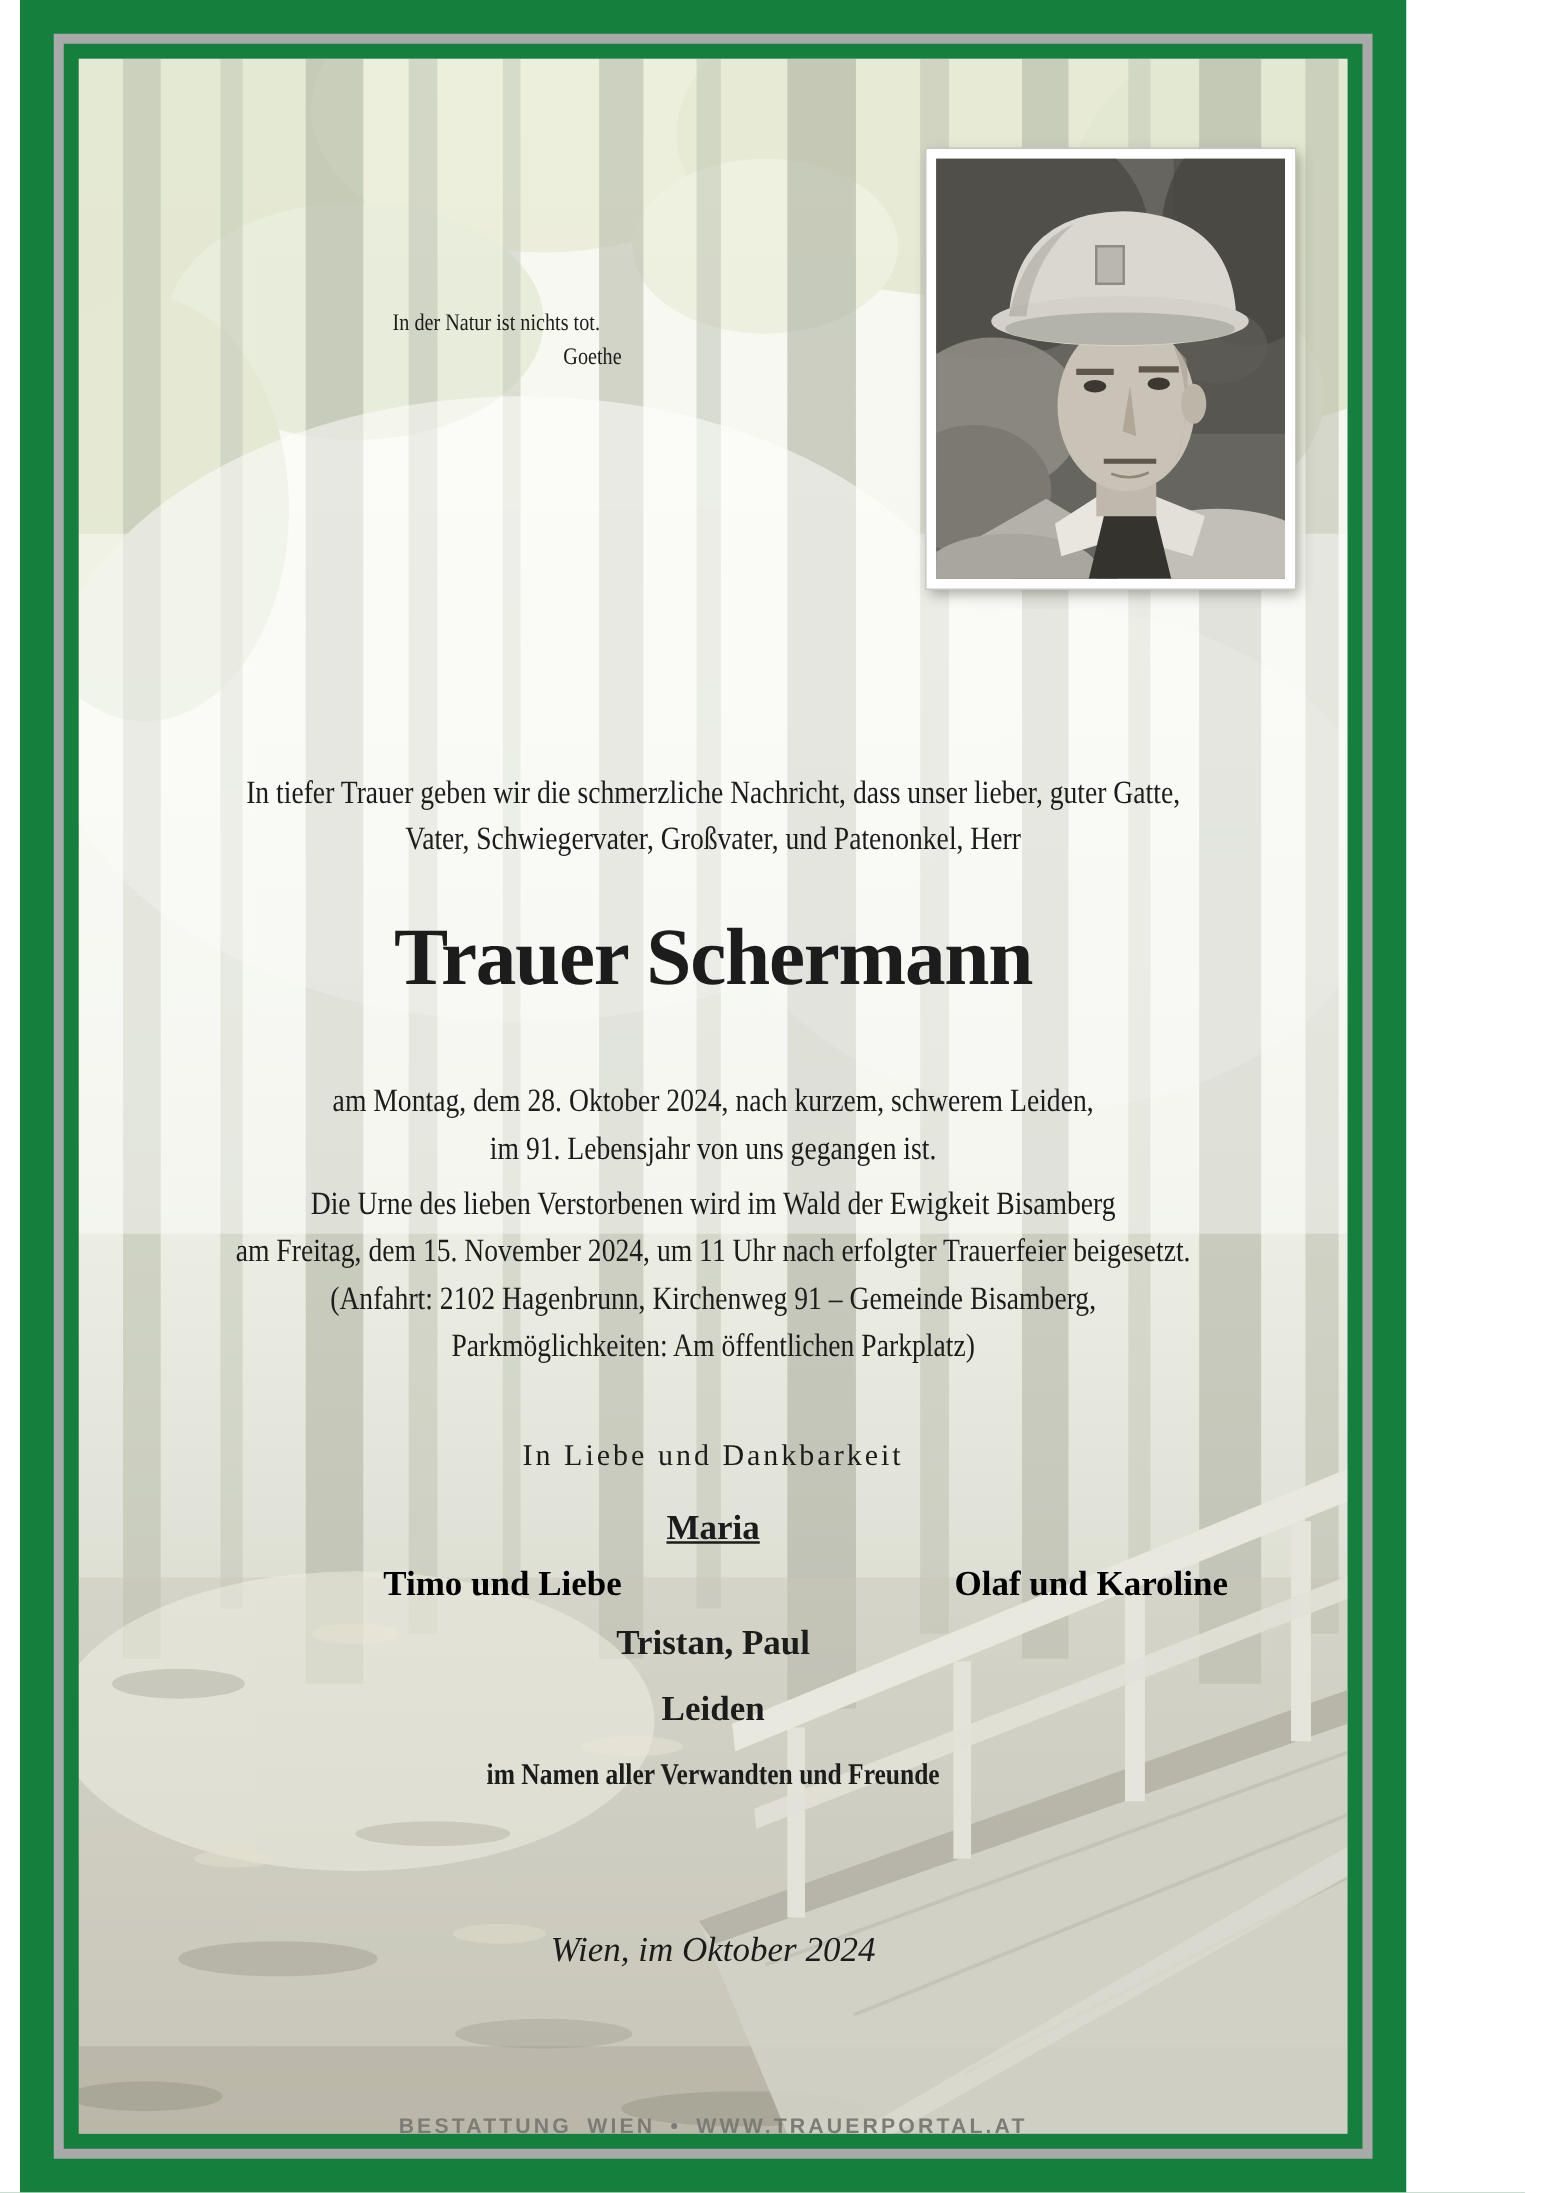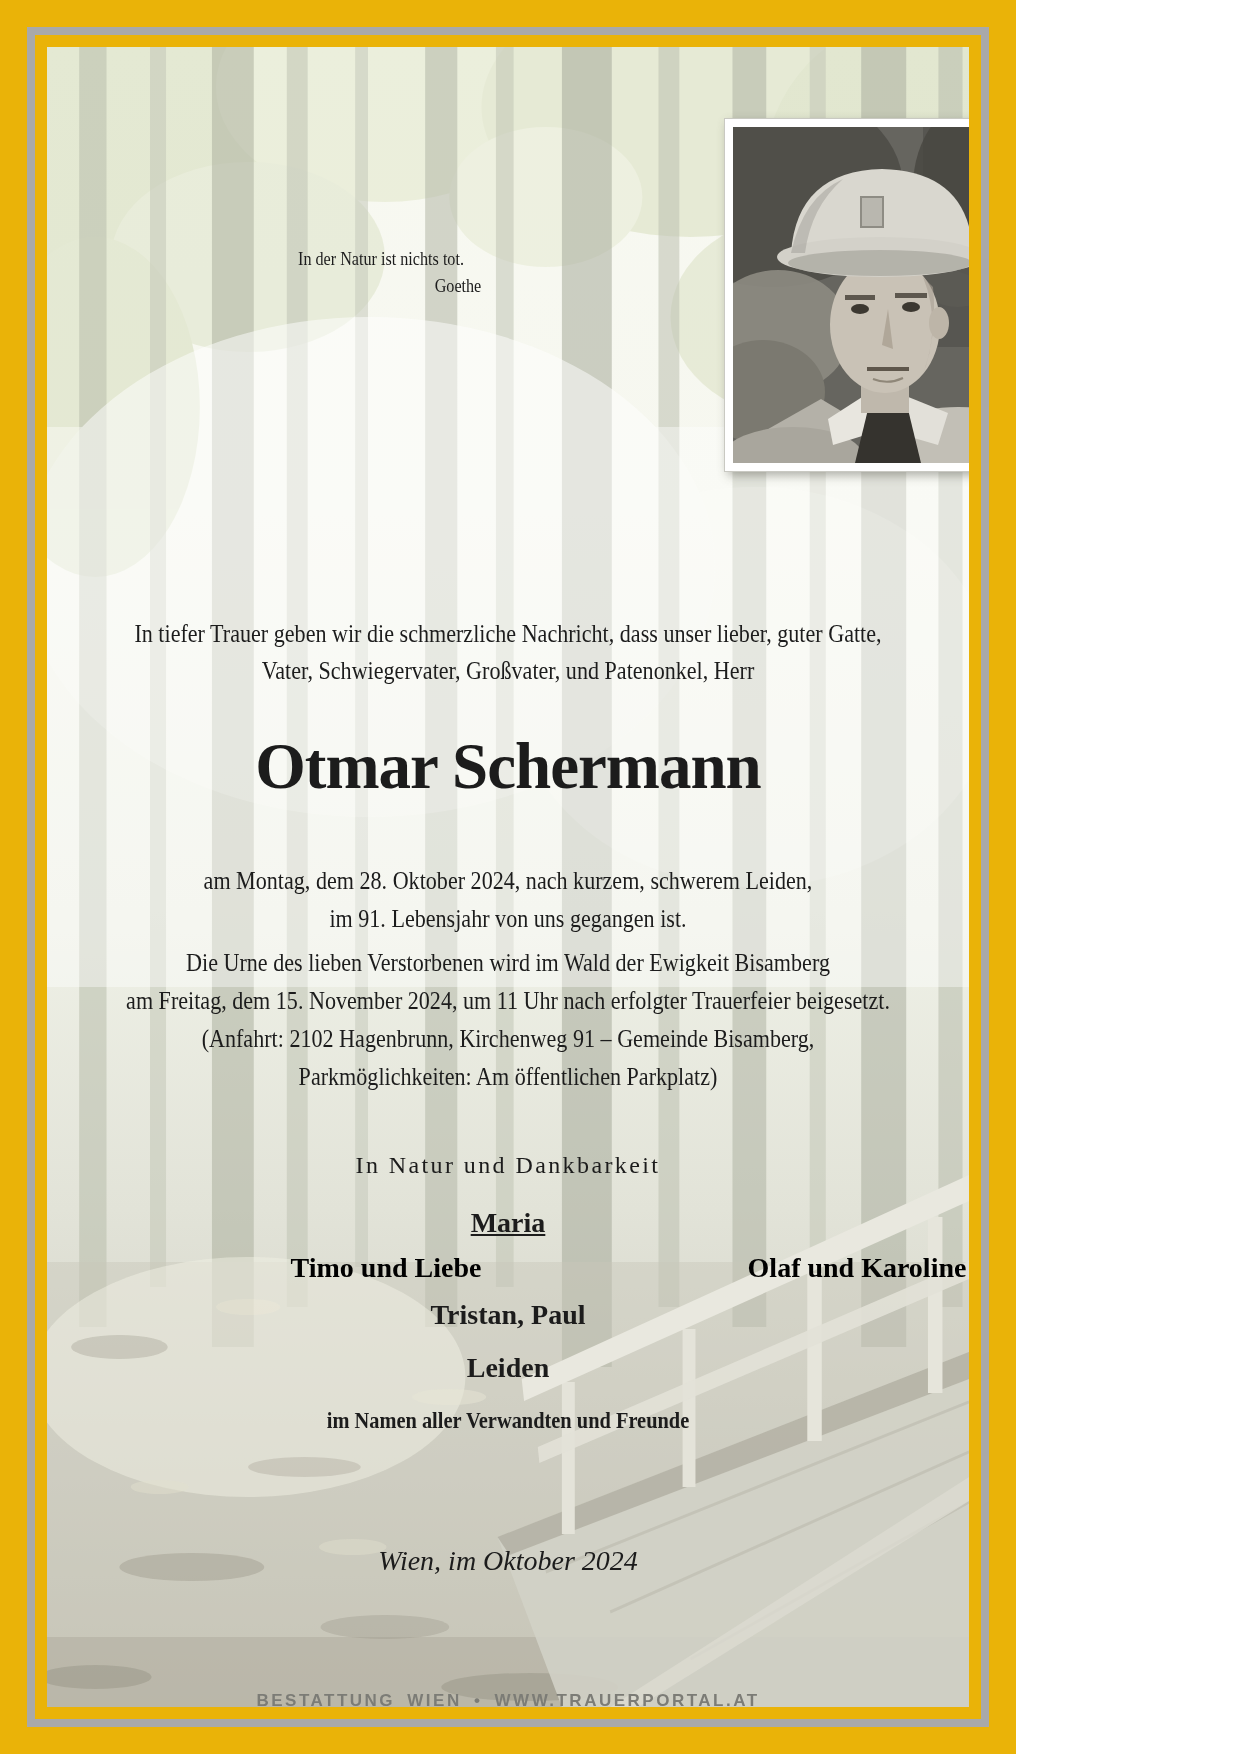--- a/index.html
+++ b/index.html
@@ -1,21 +1,22 @@
 <!DOCTYPE html>
 <html lang="de"><head>
 <meta charset="utf-8">
 <style>
   html,body{margin:0;padding:0;background:#ffffff;}
   .page{
     position:relative;
-    width:1016px;height:1754px;
-    background:#eab308;
+    width:1109px;height:1754px;
+    background:#15803d;
     font-family:"Liberation Serif", serif;
     overflow:hidden;
+    margin-left:16px;
   }
   .frame{
     position:absolute;inset:27px;
     border:8px solid #a9a9a9;
   }
   .content{
     position:absolute;inset:47px;
     overflow:hidden;
     background:linear-gradient(180deg,#f8f9f2 0%,#f6f7ef 28%,#eff1e7 52%,#e2e3d8 70%,#d4d4c9 84%,#c6c4b6 100%);
   }
@@ -173,35 +174,35 @@
         <rect x="128" y="70" width="22" height="30" fill="#b9b7af" stroke="#8e8c84" stroke-width="2"></rect>
         <path d="M58,126 Q70,70 110,52 Q78,80 72,126 Z" fill="#8a8880" opacity="0.35"></path>
       </svg>
     </div>
 
     <div class="txt intro condensed">
       <div>In tiefer Trauer geben wir die schmerzliche Nachricht, dass unser lieber, guter Gatte,</div>
       <div>Vater, Schwiegervater, Großvater, und Patenonkel, Herr</div>
     </div>
 
-    <div class="txt deceased">Otmar Schermann</div>
+    <div class="txt deceased">Trauer Schermann</div>
 
     <div class="txt death condensed">
       <div>am Montag, dem 28. Oktober 2024, nach kurzem, schwerem Leiden,</div>
       <div>im 91. Lebensjahr von uns gegangen ist.</div>
     </div>
 
     <div class="txt burial condensed">
       <div>Die Urne des lieben Verstorbenen wird im Wald der Ewigkeit Bisamberg</div>
       <div>am Freitag, dem 15. November 2024, um 11 Uhr nach erfolgter Trauerfeier beigesetzt.</div>
       <div>(Anfahrt: 2102 Hagenbrunn, Kirchenweg 91 – Gemeinde Bisamberg,</div>
       <div>Parkmöglichkeiten: Am öffentlichen Parkplatz)</div>
     </div>
 
-    <div class="txt closing">In Natur und Dankbarkeit</div>
+    <div class="txt closing">In Liebe und Dankbarkeit</div>
 
     <div class="txt m-name m1">Maria</div>
     <div class="m-row">
       <span class="m-name m-left">Timo und Liebe</span>
       <span class="m-name m-right">Olaf und Karoline</span>
     </div>
     <div class="txt m-name m3">Tristan, Paul</div>
     <div class="txt m-name m4">Leiden</div>
     <div class="txt relatives condensed">im Namen aller Verwandten und Freunde</div>
 

